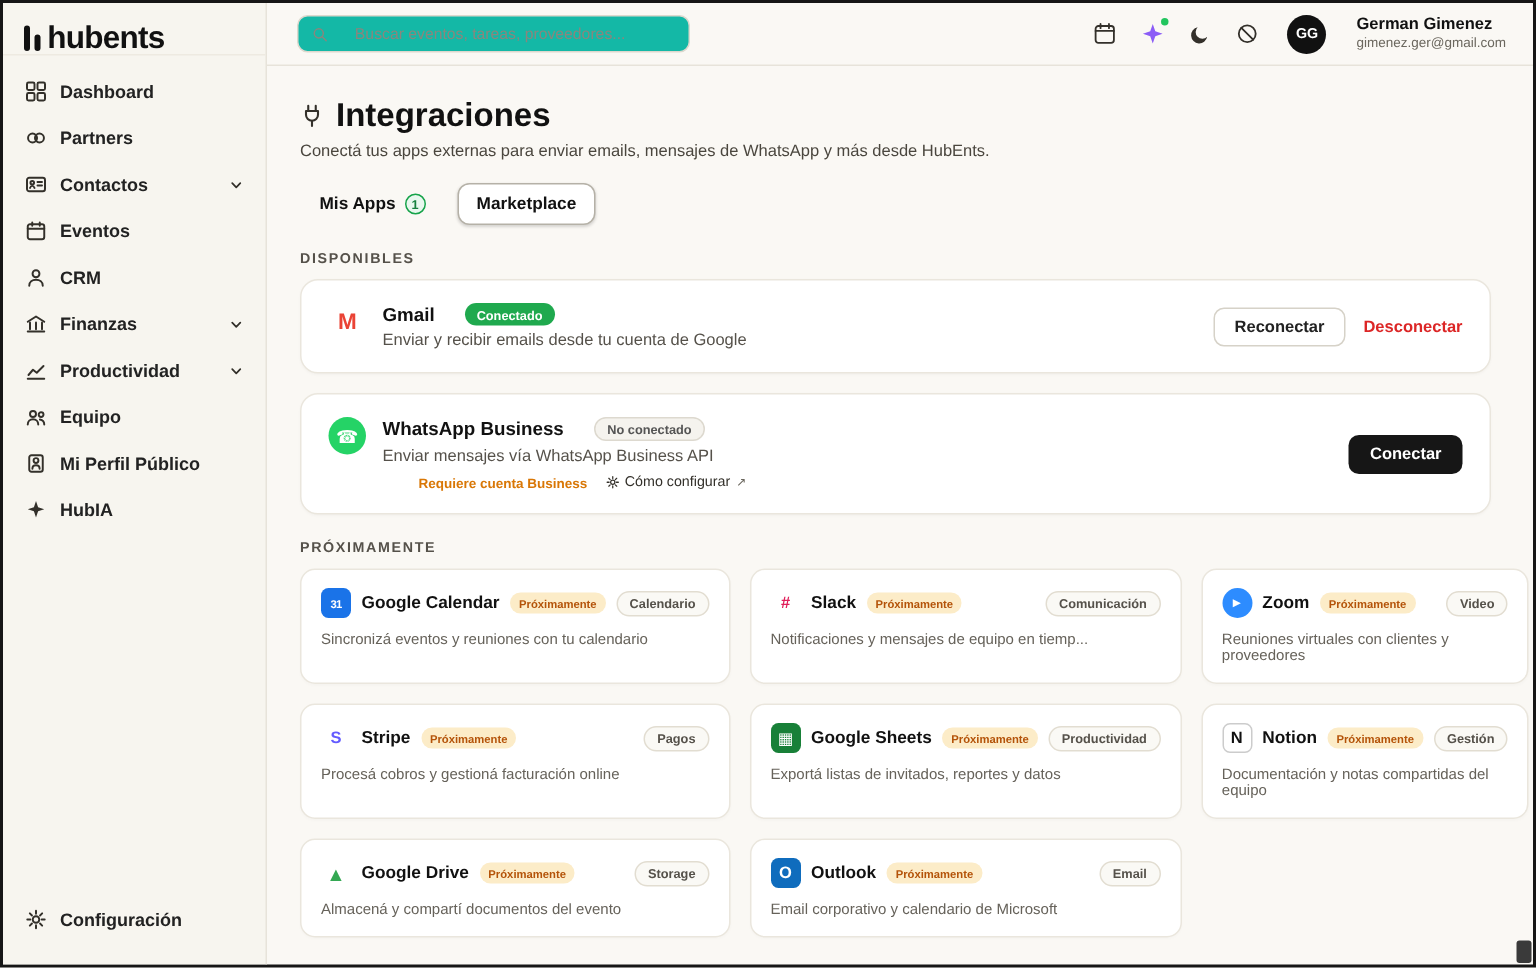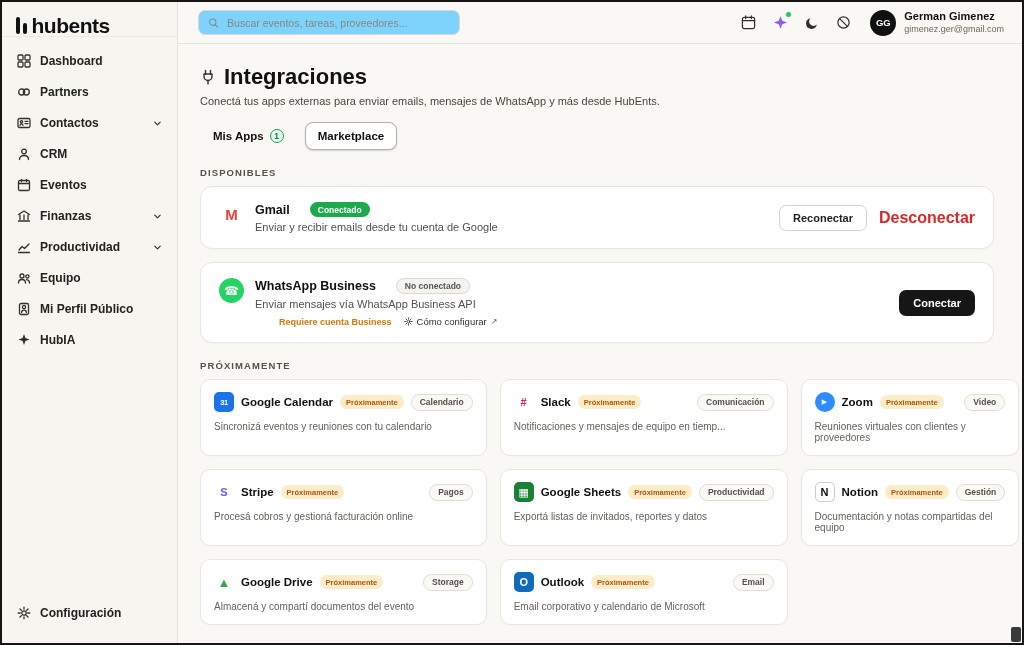--- a/index.html
+++ b/index.html
@@ -36,34 +36,34 @@
   .chev { margin-left: auto; }
   .sidebar-footer { margin-top: auto; padding: 10px 4px 16px; }
 
   
   .main-col { flex: 1; min-width: 0; display: flex; flex-direction: column; }
   .topbar {
     height: 42px; flex: none; display: flex; align-items: center;
     padding: 0 18px 0 20px; border-bottom: 1px solid #e7e3da; background: #faf8f4;
   }
   .search {
-    width: 262px; height: 25px; background: #7dd3fc;
+    width: 262px; height: 25px; background: #14b8a6;
     border: 1px solid #ddd8cd; border-radius: 7px;
-    display: flex; align-items: center; gap: 8px; padding: 0 9px;
+    display: flex; align-items: center; gap: 18px; padding: 0 9px;
   }
   .search input {
     border: none; background: transparent; outline: none;
     font-size: 10.5px; color: #333; width: 100%;
     font-family: "Liberation Sans", sans-serif;
   }
   .search input::placeholder { color: #8a867d; }
   .topbar-right { margin-left: auto; display: flex; align-items: center; gap: 17px; }
   .hicon { position: relative; display: inline-flex; cursor: pointer; }
   .hicon .dot { position: absolute; top: -3px; right: -3px; width: 5px; height: 5px; border-radius: 50%; background: #22c55e; }
-  .user { display: flex; align-items: center; gap: 8px; cursor: pointer; margin-left: 2px; }
+  .user { display: flex; align-items: flex-start; gap: 20px; cursor: pointer; margin-left: 2px; }
   .avatar {
     width: 26px; height: 26px; border-radius: 50%; background: #111; color: #fff;
     display: flex; align-items: center; justify-content: center;
     font-size: 9.5px; font-weight: 700;
   }
   .user-meta { line-height: 1.25; }
   .user-name { font-size: 11px; font-weight: 700; color: #111; }
   .user-email { font-size: 9px; color: #6b675e; }
 
   
@@ -119,21 +119,21 @@
   .req-note { color: #d97706; font-size: 9px; font-weight: 700; }
   .config-link { display: inline-flex; align-items: center; gap: 4px; font-size: 9.5px; color: #33302a; cursor: pointer; }
   .ext-arrow { font-size: 8px; color: #6b675e; }
   .int-actions { display: flex; align-items: center; gap: 12px; margin-left: 14px; }
   .btn-outline {
     background: #fff; border: 1px solid #d6d2c8; border-radius: 7px;
     padding: 6px 13px; font-size: 11px; font-weight: 700; color: #222; cursor: pointer;
     font-family: "Liberation Sans", sans-serif;
   }
   .btn-danger {
-    background: none; border: none; color: #dc2626; font-size: 16px; font-weight: 700; cursor: pointer;
+    background: none; border: none; color: #dc2626; font-size: 11px; font-weight: 700; cursor: pointer;
     font-family: "Liberation Sans", sans-serif;
   }
   .btn-dark {
     background: #161616; color: #fff; border: none; border-radius: 7px;
     padding: 7px 14px; font-size: 11px; font-weight: 700; cursor: pointer;
     font-family: "Liberation Sans", sans-serif;
   }
 
   .apps-grid { display: grid; grid-template-columns: repeat(3, 1fr); gap: 13px; margin-top: 4px; }
   .app-card {
@@ -207,31 +207,31 @@
             <path d="M3 9.3c.3-.9.8-1.4 1.5-1.4s1.2.5 1.5 1.4"></path>
             <path d="M8 5.3h3M8 7.6h3"></path>
           </svg>
         <span>Contactos</span>
         <svg class="ln chev" width="9" height="9" viewBox="0 0 10 10">
             <path d="M2 3.5l3 3 3-3"></path>
           </svg>
       </div>
       <div class="nav-item">
         <svg class="ln" width="14" height="14" viewBox="0 0 14 14">
+            <rect x="1.5" y="2.5" width="11" height="10" rx="1.5"></rect>
+            <path d="M1.5 5.5h11M4.5 1.3v2.2M9.5 1.3v2.2"></path>
+          </svg>
+        <span>Eventos</span>
+      </div>
+      <div class="nav-item">
+        <svg class="ln" width="14" height="14" viewBox="0 0 14 14">
             <circle cx="7" cy="4.5" r="2.3"></circle>
             <path d="M2.5 12.5c0-2.5 2-4 4.5-4s4.5 1.5 4.5 4"></path>
           </svg>
         <span>CRM</span>
-      </div>
-      <div class="nav-item">
-        <svg class="ln" width="14" height="14" viewBox="0 0 14 14">
-            <rect x="1.5" y="2.5" width="11" height="10" rx="1.5"></rect>
-            <path d="M1.5 5.5h11M4.5 1.3v2.2M9.5 1.3v2.2"></path>
-          </svg>
-        <span>Eventos</span>
       </div>
       <div class="nav-item">
         <svg class="ln" width="14" height="14" viewBox="0 0 14 14">
             <path d="M1.5 5.5L7 2l5.5 3.5"></path>
             <path d="M3 6v4.5M7 6v4.5M11 6v4.5"></path>
             <path d="M1.5 12h11"></path>
           </svg>
         <span>Finanzas</span>
         <svg class="ln chev" width="9" height="9" viewBox="0 0 10 10">
             <path d="M2 3.5l3 3 3-3"></path>

